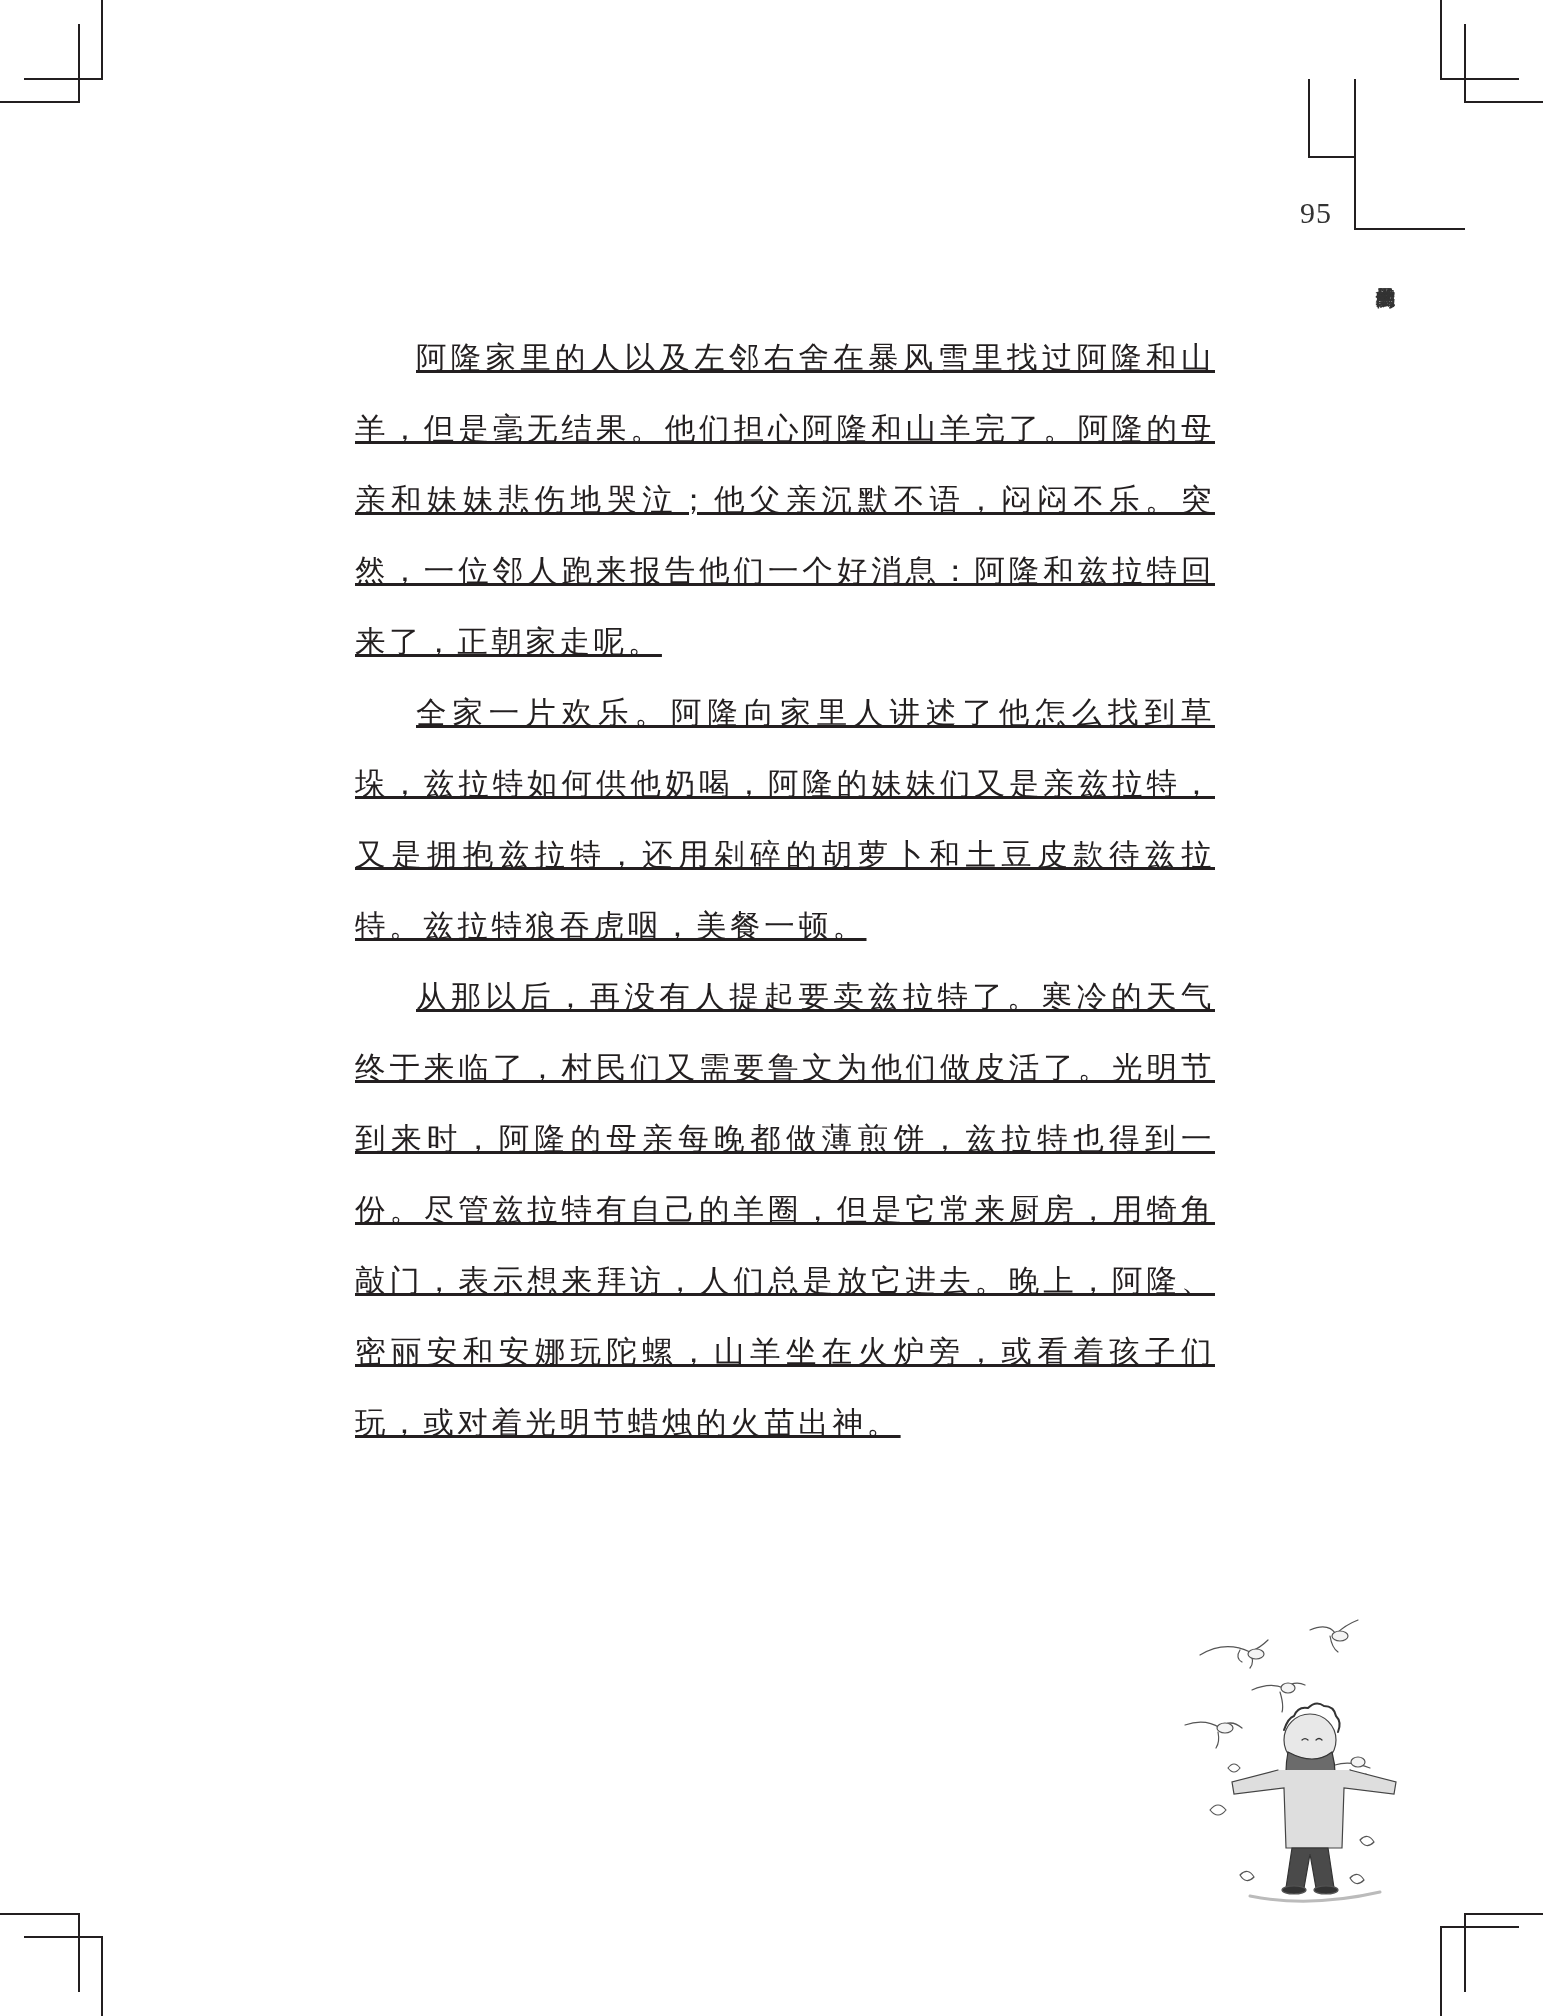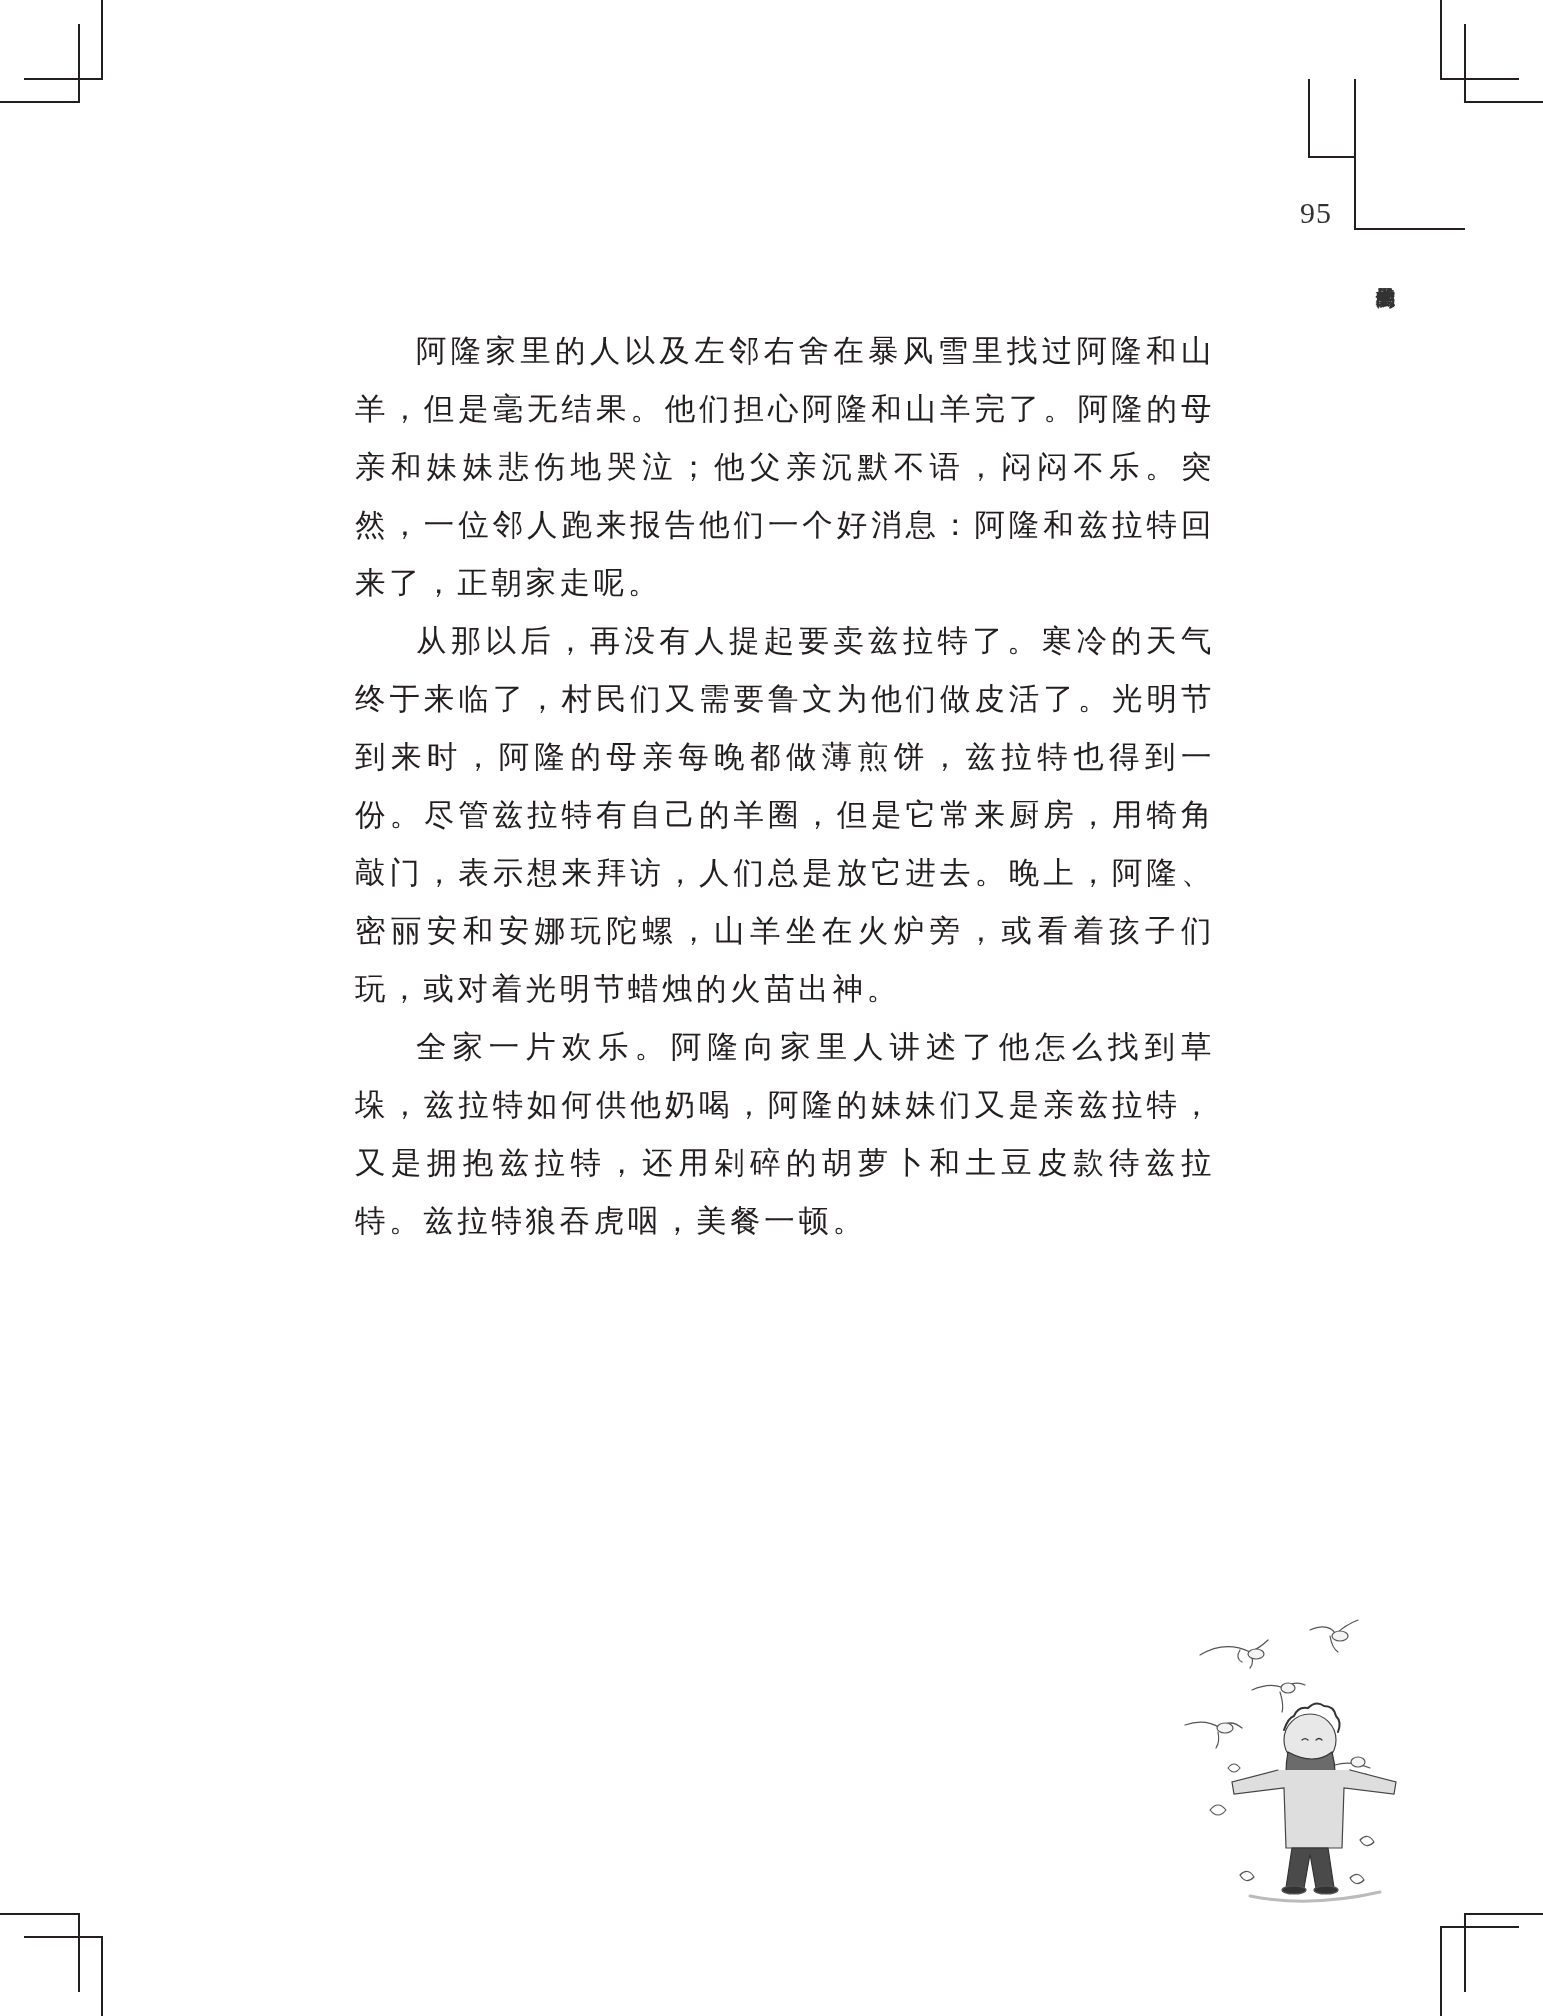--- a/index.html
+++ b/index.html
@@ -5,22 +5,22 @@
   html, body { margin: 0; padding: 0; background: #ffffff; }
   body { width: 1543px; height: 2016px; position: relative; overflow: hidden;
          font-family: "DejaVu Sans", "Liberation Sans", sans-serif; color: #231f20; }
   .line { position: absolute; background: #231f20; }
   .h { height: 2px; }
   .v { width: 2px; }
   .page-number { position: absolute; left: 1300px; top: 196px; font-family: "Liberation Serif", "DejaVu Serif", serif;
                  font-size: 30px; color: #333; letter-spacing: 1px; }
   .running-head { position: absolute; left: 1372px; top: 272px; width: 26px; font-size: 20px; line-height: 24px;
                   color: #333; writing-mode: vertical-rl; text-orientation: upright; letter-spacing: 0px; }
-  .body-text { position: absolute; left: 355px; top: 322px; width: 860px; font-size: 30.5px; line-height: 58px;
-               letter-spacing: 3.6px; text-align: justify; color: #231f20; }
+  .body-text { position: absolute; left: 355px; top: 322px; width: 860px; font-size: 30.5px; line-height: 71px;
+               letter-spacing: 3.6px; text-align: justify; color: #231f20; text-decoration: underline; }
   .body-text p { margin: 0; text-indent: 2em; text-align: justify; }
   .illustration { position: absolute; left: 1180px; top: 1600px; width: 250px; height: 310px; }
 </style>
 </head>
 <body>
 
 <div>
   <div class="line v" style="left:101px; top:0; height:79px;"></div>
   <div class="line h" style="left:24px; top:78px; width:79px;"></div>
   <div class="line v" style="left:78px; top:24px; height:79px;"></div>
@@ -40,22 +40,22 @@
   <div class="line v" style="left:1354px; top:79px; height:151px;"></div>
   <div class="line h" style="left:1354px; top:228px; width:111px;"></div>
 </div>
 
 <div class="page-number">95</div>
 
 <div class="running-head">做在大胡子里的鸟窝</div>
 
 <div class="body-text">
   <p>阿隆家里的人以及左邻右舍在暴风雪里找过阿隆和山羊，但是毫无结果。他们担心阿隆和山羊完了。阿隆的母亲和妹妹悲伤地哭泣；他父亲沉默不语，闷闷不乐。突然，一位邻人跑来报告他们一个好消息：阿隆和兹拉特回来了，正朝家走呢。</p>
+  <p>全家一片欢乐。阿隆向家里人讲述了他怎么找到草垛，兹拉特如何供他奶喝，阿隆的妹妹们又是亲兹拉特，又是拥抱兹拉特，还用剁碎的胡萝卜和土豆皮款待兹拉特。兹拉特狼吞虎咽，美餐一顿。</p>
   <p>从那以后，再没有人提起要卖兹拉特了。寒冷的天气终于来临了，村民们又需要鲁文为他们做皮活了。光明节到来时，阿隆的母亲每晚都做薄煎饼，兹拉特也得到一份。尽管兹拉特有自己的羊圈，但是它常来厨房，用犄角敲门，表示想来拜访，人们总是放它进去。晚上，阿隆、密丽安和安娜玩陀螺，山羊坐在火炉旁，或看着孩子们玩，或对着光明节蜡烛的火苗出神。</p>
-  <p>全家一片欢乐。阿隆向家里人讲述了他怎么找到草垛，兹拉特如何供他奶喝，阿隆的妹妹们又是亲兹拉特，又是拥抱兹拉特，还用剁碎的胡萝卜和土豆皮款待兹拉特。兹拉特狼吞虎咽，美餐一顿。</p>
 </div>
 
 <svg class="illustration" viewBox="0 0 250 310" xmlns="http://www.w3.org/2000/svg">
   <g fill="none" stroke="#555" stroke-width="1.2" stroke-linecap="round">
 
     <g>
       <path d="M20 55 Q45 40 70 52 Q80 48 88 40 M70 52 Q75 62 70 68 M60 50 Q55 58 62 62"></path>
       <ellipse cx="76" cy="54" rx="8" ry="5" fill="#f4f4f4"></ellipse>
     </g>
     <g>

